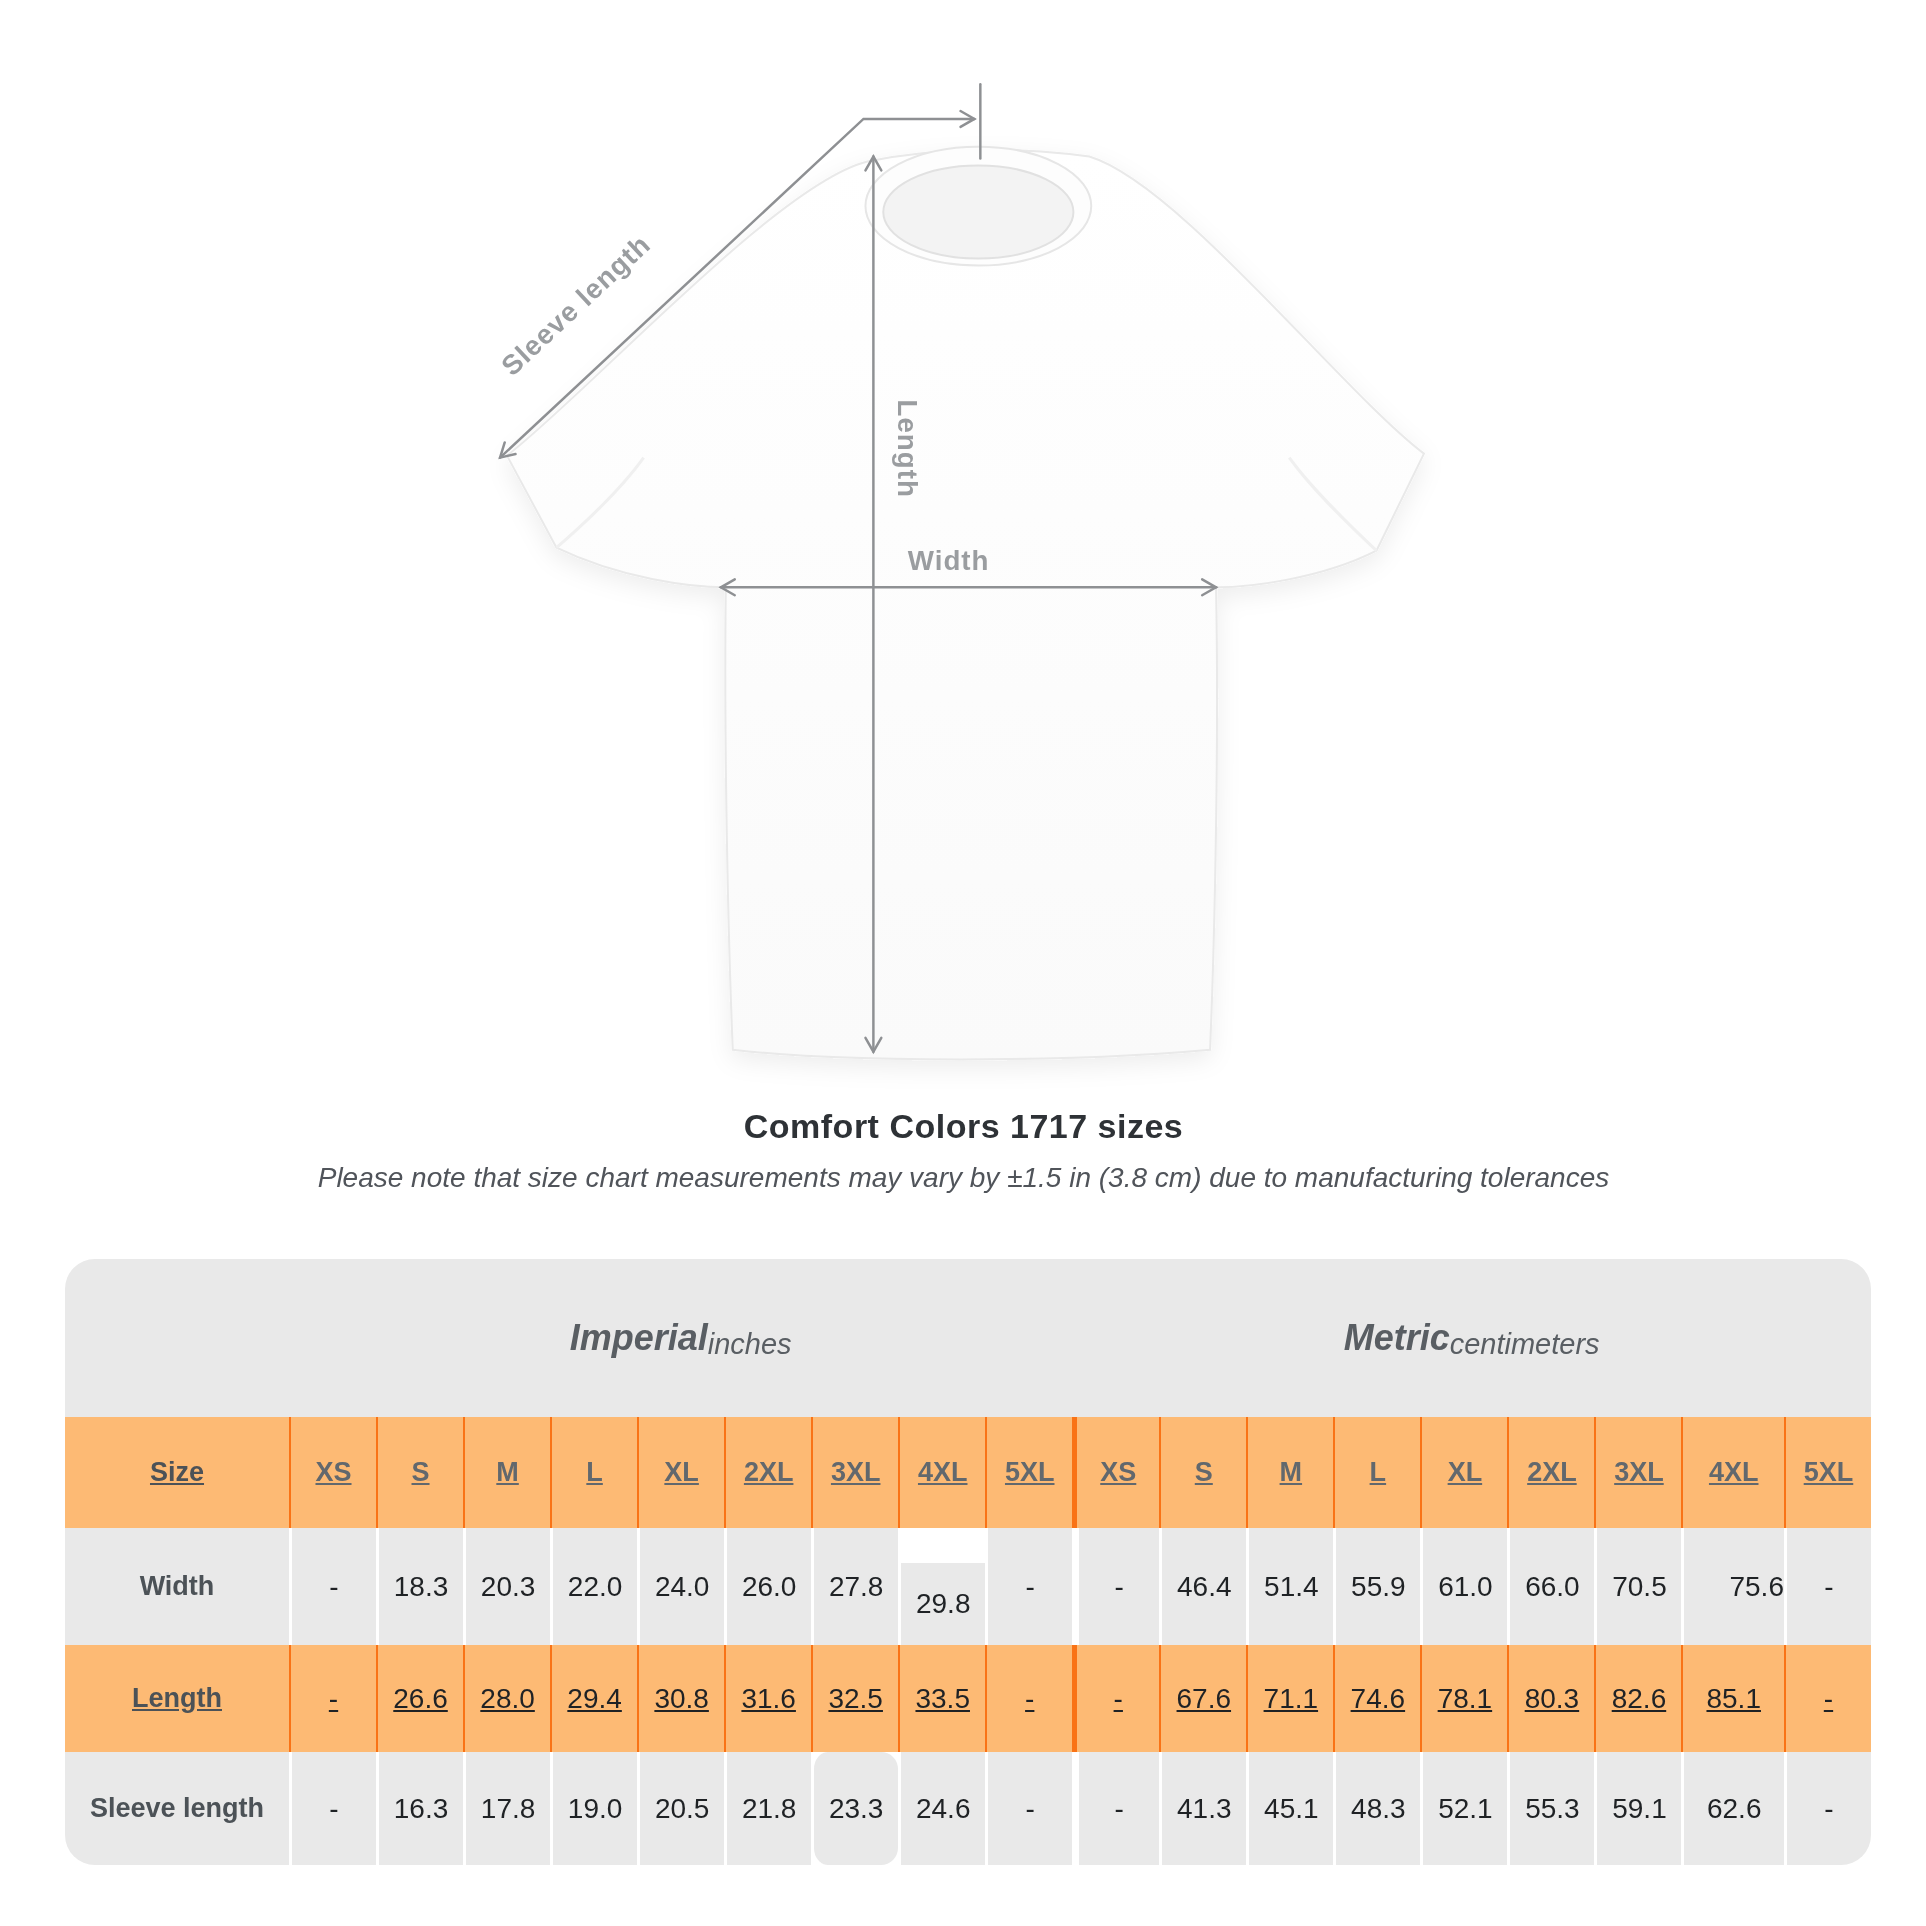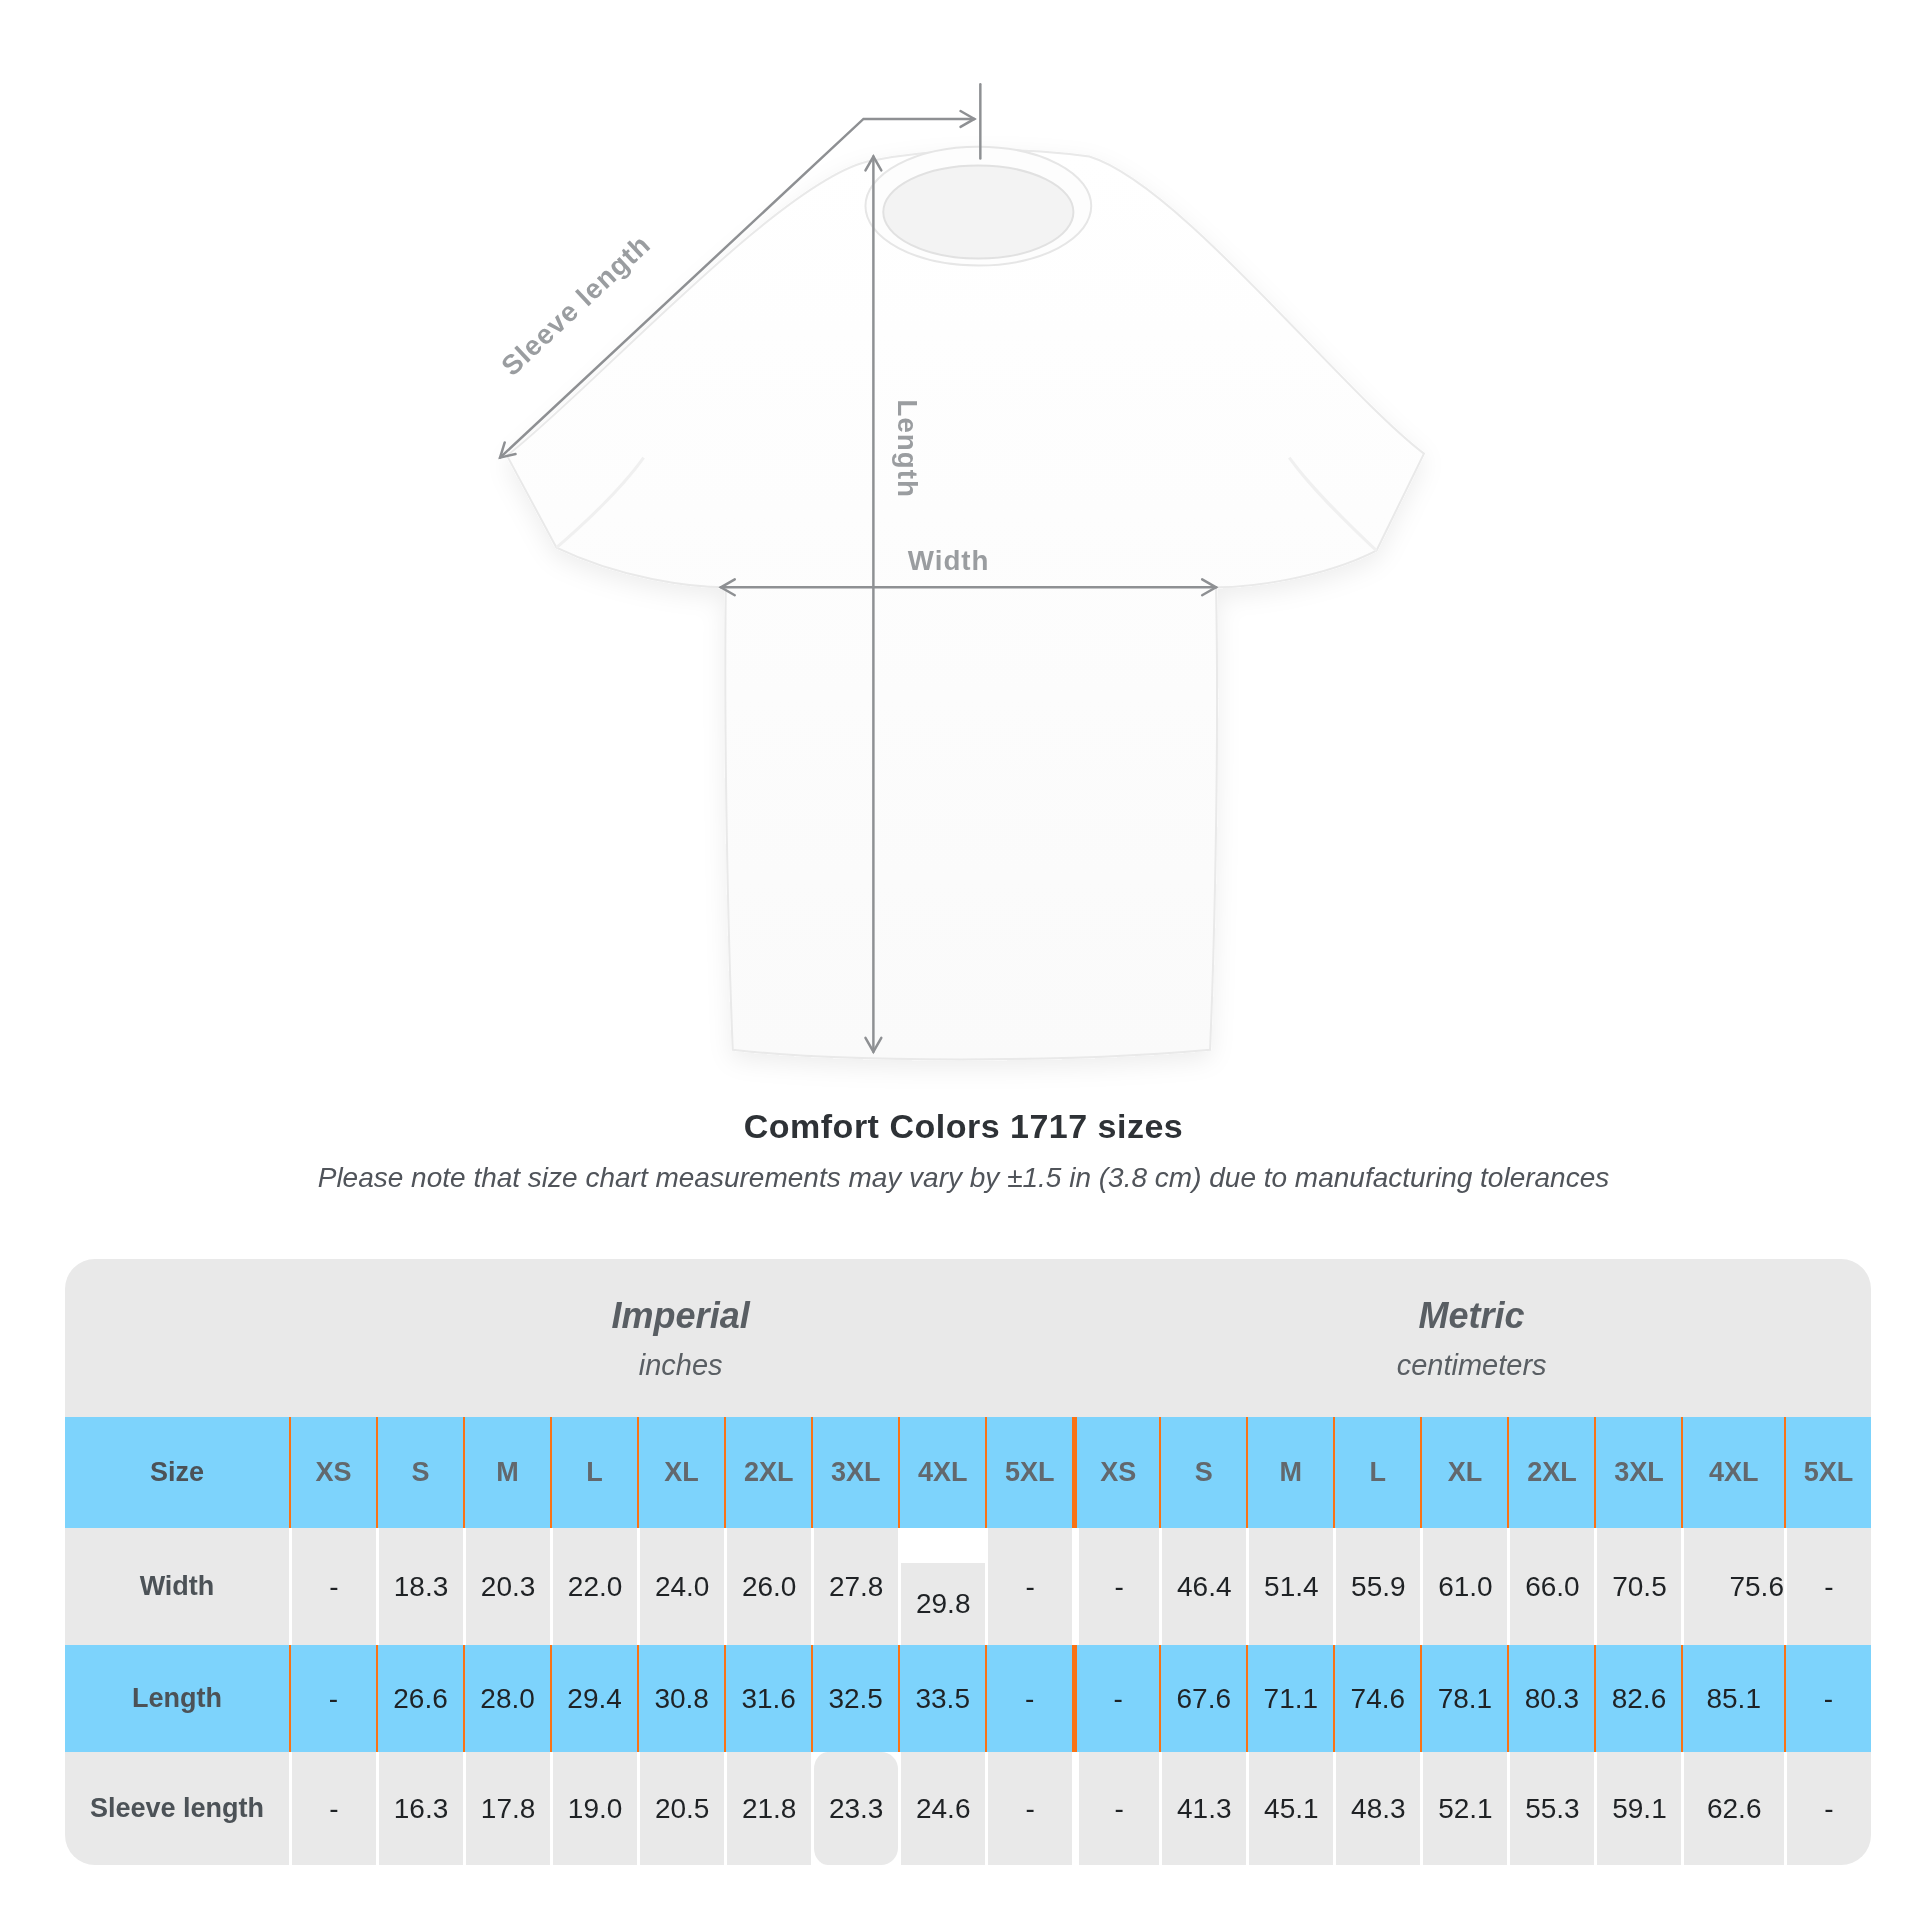--- a/index.html
+++ b/index.html
@@ -24,22 +24,22 @@
   .panel{
     position:absolute;left:65px;top:1259px;width:1806px;height:606px;
     display:grid;
     grid-template-columns:224px repeat(18,1fr);
     grid-template-rows:158px 111px 117px 107px 113px;
     border-radius:30px;overflow:hidden;background:#ffffff;
   }
   .cell{display:flex;align-items:center;justify-content:center;}
   .band{background:#e9e9e9;}
   .r-gray{background:#e9e9e9;}
-  .r-white{background:#7dd3fc;}
-  .unit-stack{flex-direction:column;}
+  .r-white{background:#fdba74;text-decoration:underline;}
+  .unit-stack{flex-direction:row;}
   .unit-title{font-size:36px;font-weight:bold;font-style:italic;color:#595e63;}
   .unit-sub{font-size:29px;font-style:italic;color:#595e63;margin-top:12px;}
   .size-cell{font-size:27px;font-weight:bold;color:#62686d;}
   .row-label{font-size:27px;font-weight:bold;color:#4c5257;}
   .val{font-size:28px;color:#1f2225;}
   .r-white.sep{border-left:2px solid #f97316;}
   .r-gray.sep{border-left:3px solid #ffffff;}
   .r-white.sep.mid{border-left-width:5px;}
   .r-gray.sep.mid{border-left-width:7px;}
 </style>

